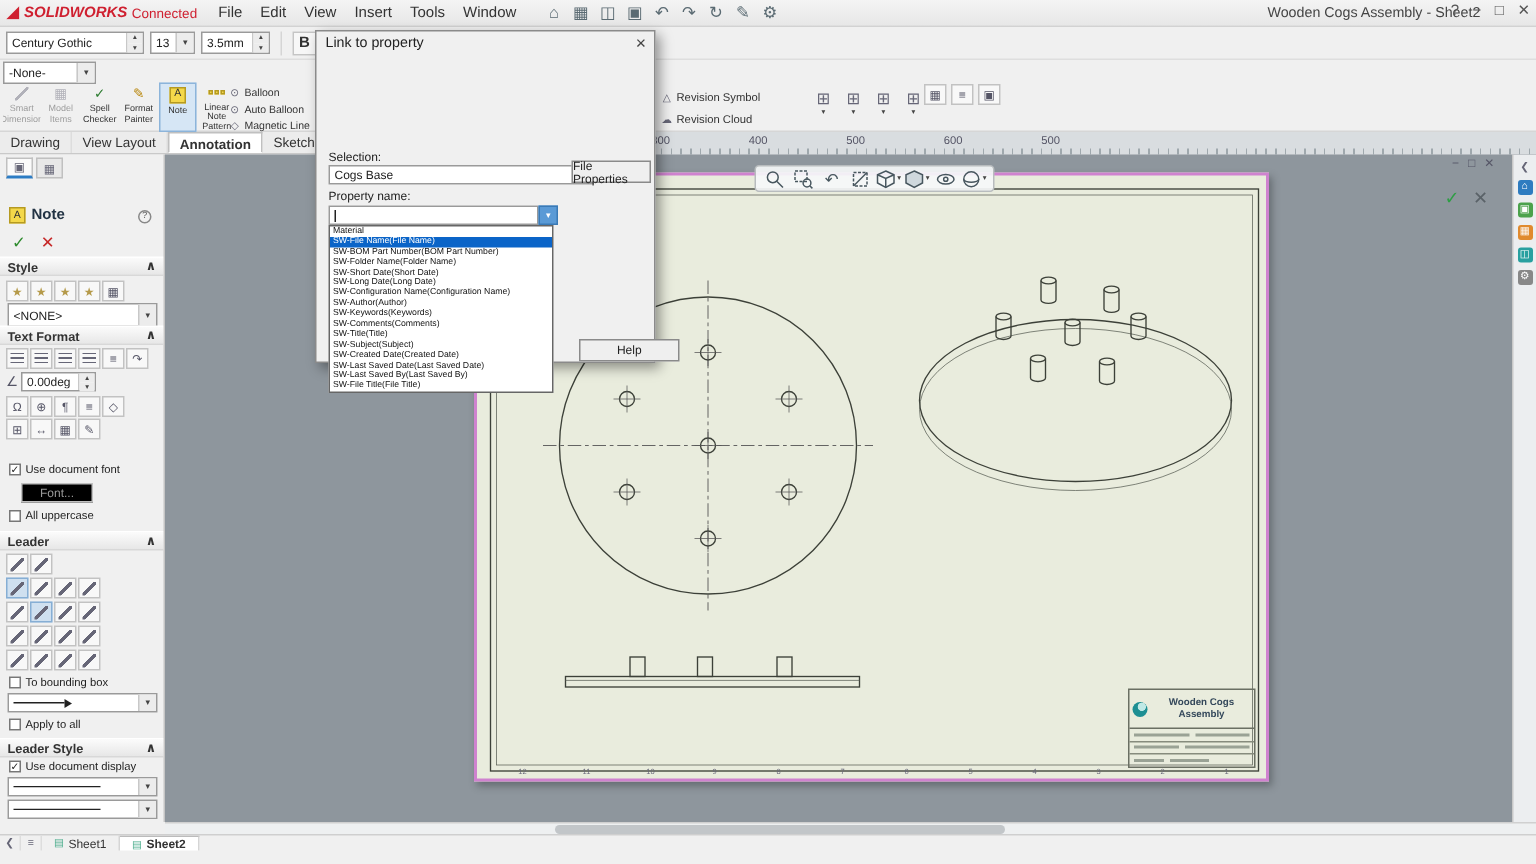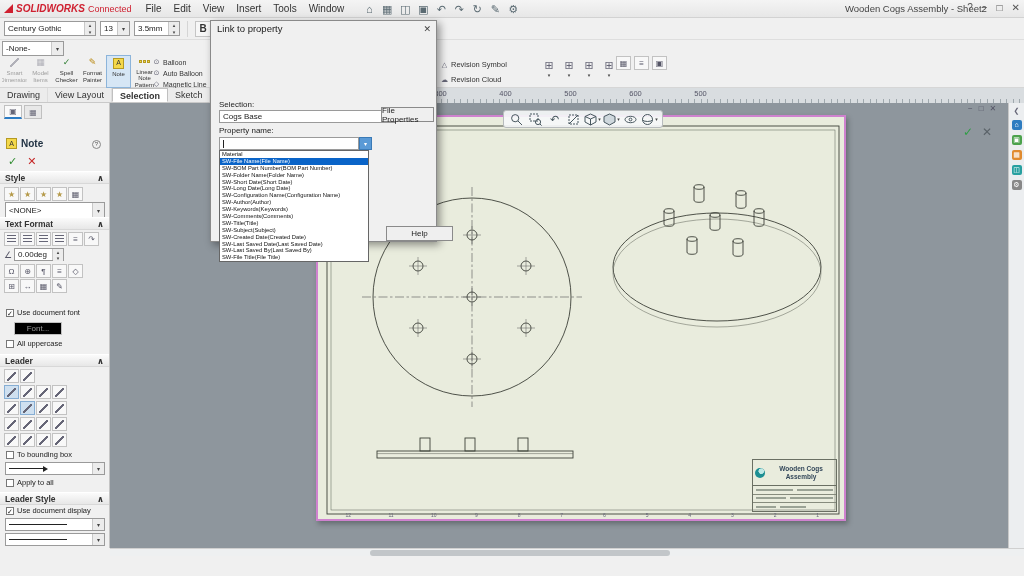--- a/index.html
+++ b/index.html
@@ -275,21 +275,21 @@
     <div class="minirow">
       <div class="ico">▦</div>
       <div class="ico">≡</div>
       <div class="ico">▣</div>
     </div>
   </div>
 
   <div id="tabsrow">
     <div class="rtab">Drawing</div>
     <div class="rtab">View Layout</div>
-    <div class="rtab active">Selection</div>
+    <div class="rtab active">Annotation</div>
     <div class="rtab">Sketch</div>
     <div class="rtab">Markup</div>
     <div class="rtab">Evaluate</div>
   </div>
   <div id="ruler">
     <div id="rnums">
         <div class="rnum">100</div>
         <div class="rnum">200</div>
         <div class="rnum">300</div>
         <div class="rnum">400</div>
@@ -702,15 +702,27 @@
         <div class="opt">SW-Last Saved By(Last Saved By)</div>
         <div class="opt">SW-File Title(File Title)</div>
       </div>
     <div class="btn" style="position:absolute;left:175px;top:205px;width:67px;height:15px">Help</div>
   </div>
 
   <div id="hscroll">
     <div id="hthumb"></div>
   </div>
 
+  <div id="tabbar">
+    <span class="navi">❮</span>
+    <span class="navi">≡</span>
+    <div class="stab">
+      <span class="si">▤</span>
+      <span>Sheet1</span>
+    </div>
+    <div class="stab active">
+      <span class="si">▤</span>
+      <span>Sheet2</span>
+    </div>
+  </div>
 
 
 </div>
 
 </body></html>

